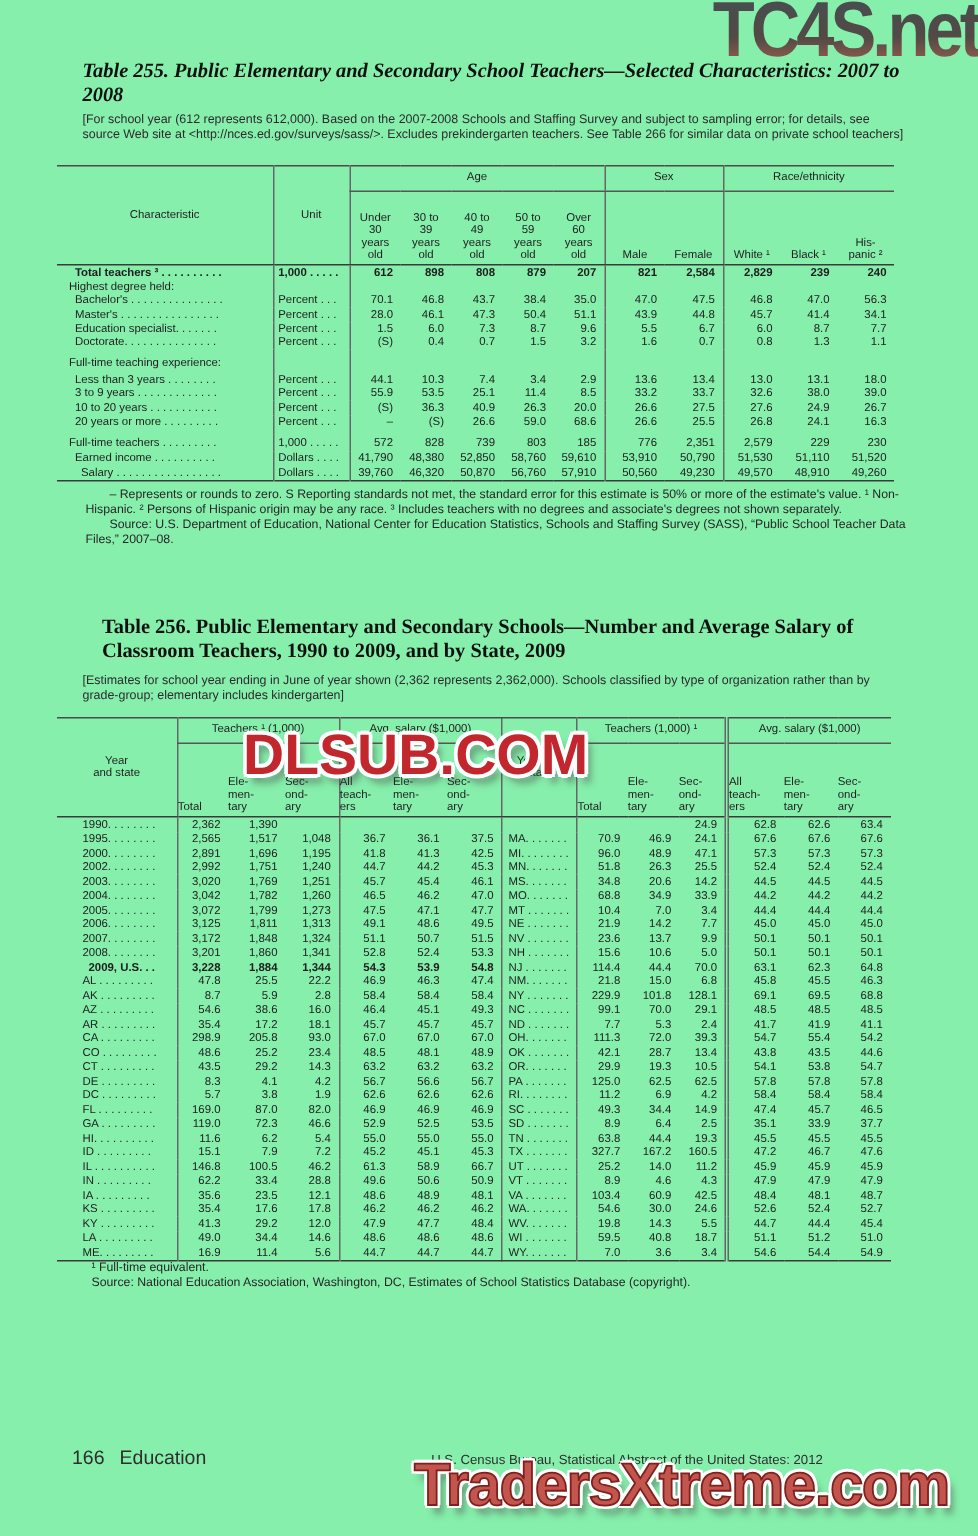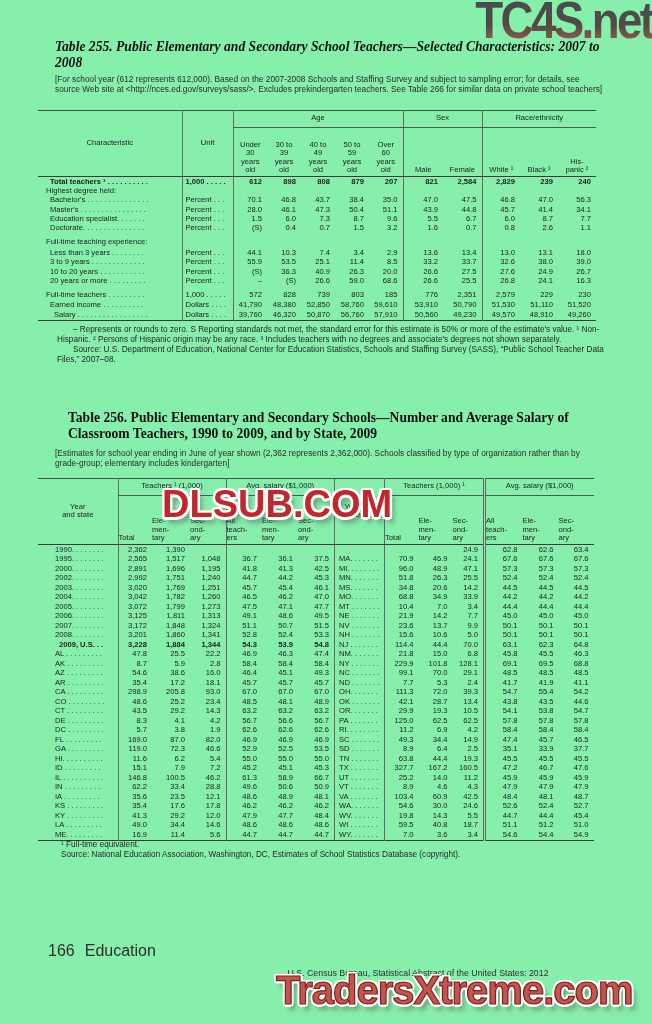--- a/index.html
+++ b/index.html
@@ -47,21 +47,21 @@
   #tbl256r td.lab{padding-left:4px;}
   #tbl256 tr.b td.lab{padding-left:21px;}
 
   
   .fnote{position:absolute;font-size:8.2px;line-height:1.23;color:#262626;}
   .fnote p{margin:0;text-indent:16px;}
   #fn255{left:57px;top:325px;width:552px;}
   #fn256{left:45px;top:840px;width:552px;}
 
   
-  #page-footer{position:absolute;left:48px;top:942px;font-size:16px;color:#2e2e2e;}
+  #page-footer{position:absolute;left:48px;top:964px;font-size:13px;color:#2e2e2e;}
   #page-footer .sp{display:inline-block;width:10px;}
   #source-line{position:absolute;left:240px;top:968px;width:356px;text-align:center;
                font-size:8.8px;color:#2e2e2e;}
 
   
   .wm{position:absolute;font-family:"Liberation Sans",sans-serif;font-weight:bold;pointer-events:none;}
   #wm-top{right:0px;top:-10px;font-size:52px;letter-spacing:-3px;
           transform:scaleX(0.88);transform-origin:right top;
           background:linear-gradient(180deg,#47474a 25%,#514341 58%,#96574c 88%);
           -webkit-background-clip:text;background-clip:text;color:transparent;opacity:.96;}
@@ -210,21 +210,21 @@
             <td class="lab ind1">Doctorate. . . . . . . . . . . . . . .</td>
             <td class="unit vl">Percent  . . .</td>
             <td class="num vl">(S)</td>
             <td class="num">0.4</td>
             <td class="num">0.7</td>
             <td class="num">1.5</td>
             <td class="num">3.2</td>
             <td class="num vl">1.6</td>
             <td class="num">0.7</td>
             <td class="num vl">0.8</td>
-            <td class="num">2.6</td>
+            <td class="num">1.3</td>
             <td class="num">1.1</td>
           </tr>
           <tr class="gap">
             <td class="lab">Full-time teaching experience:</td>
             <td class="unit vl"></td>
             <td class="num vl"></td>
             <td class="num"></td>
             <td class="num"></td>
             <td class="num"></td>
             <td class="num"></td>

